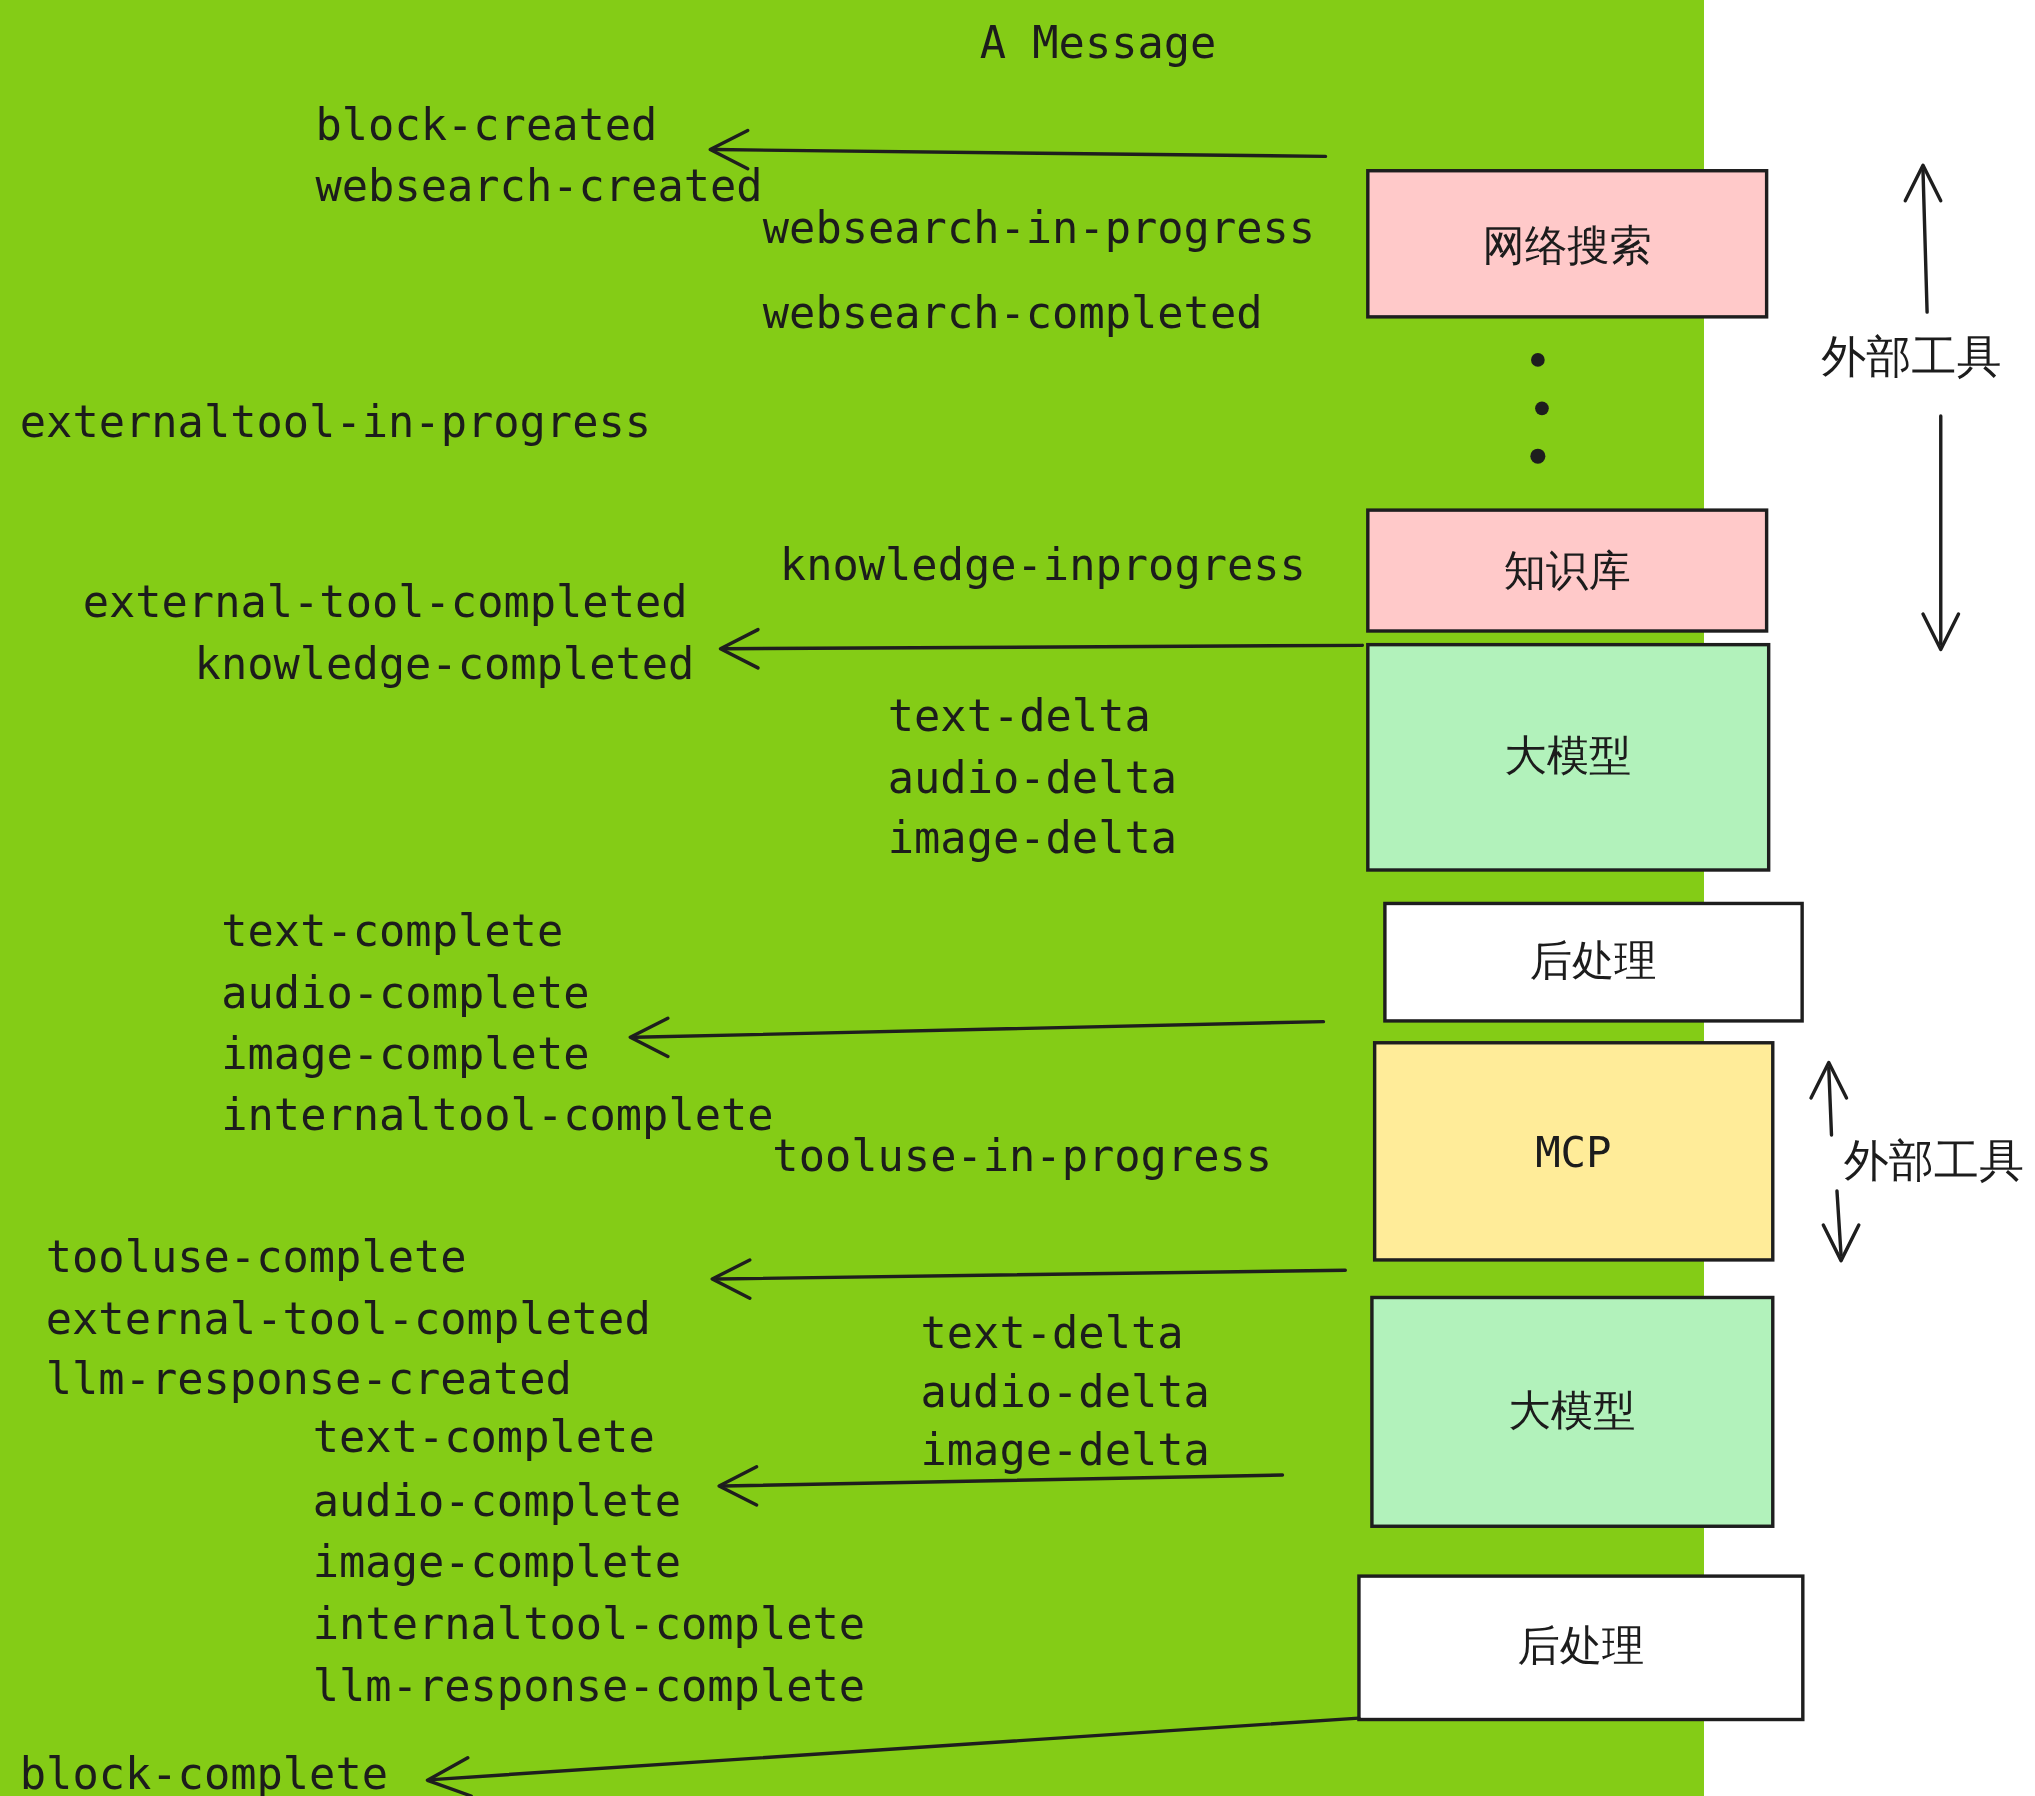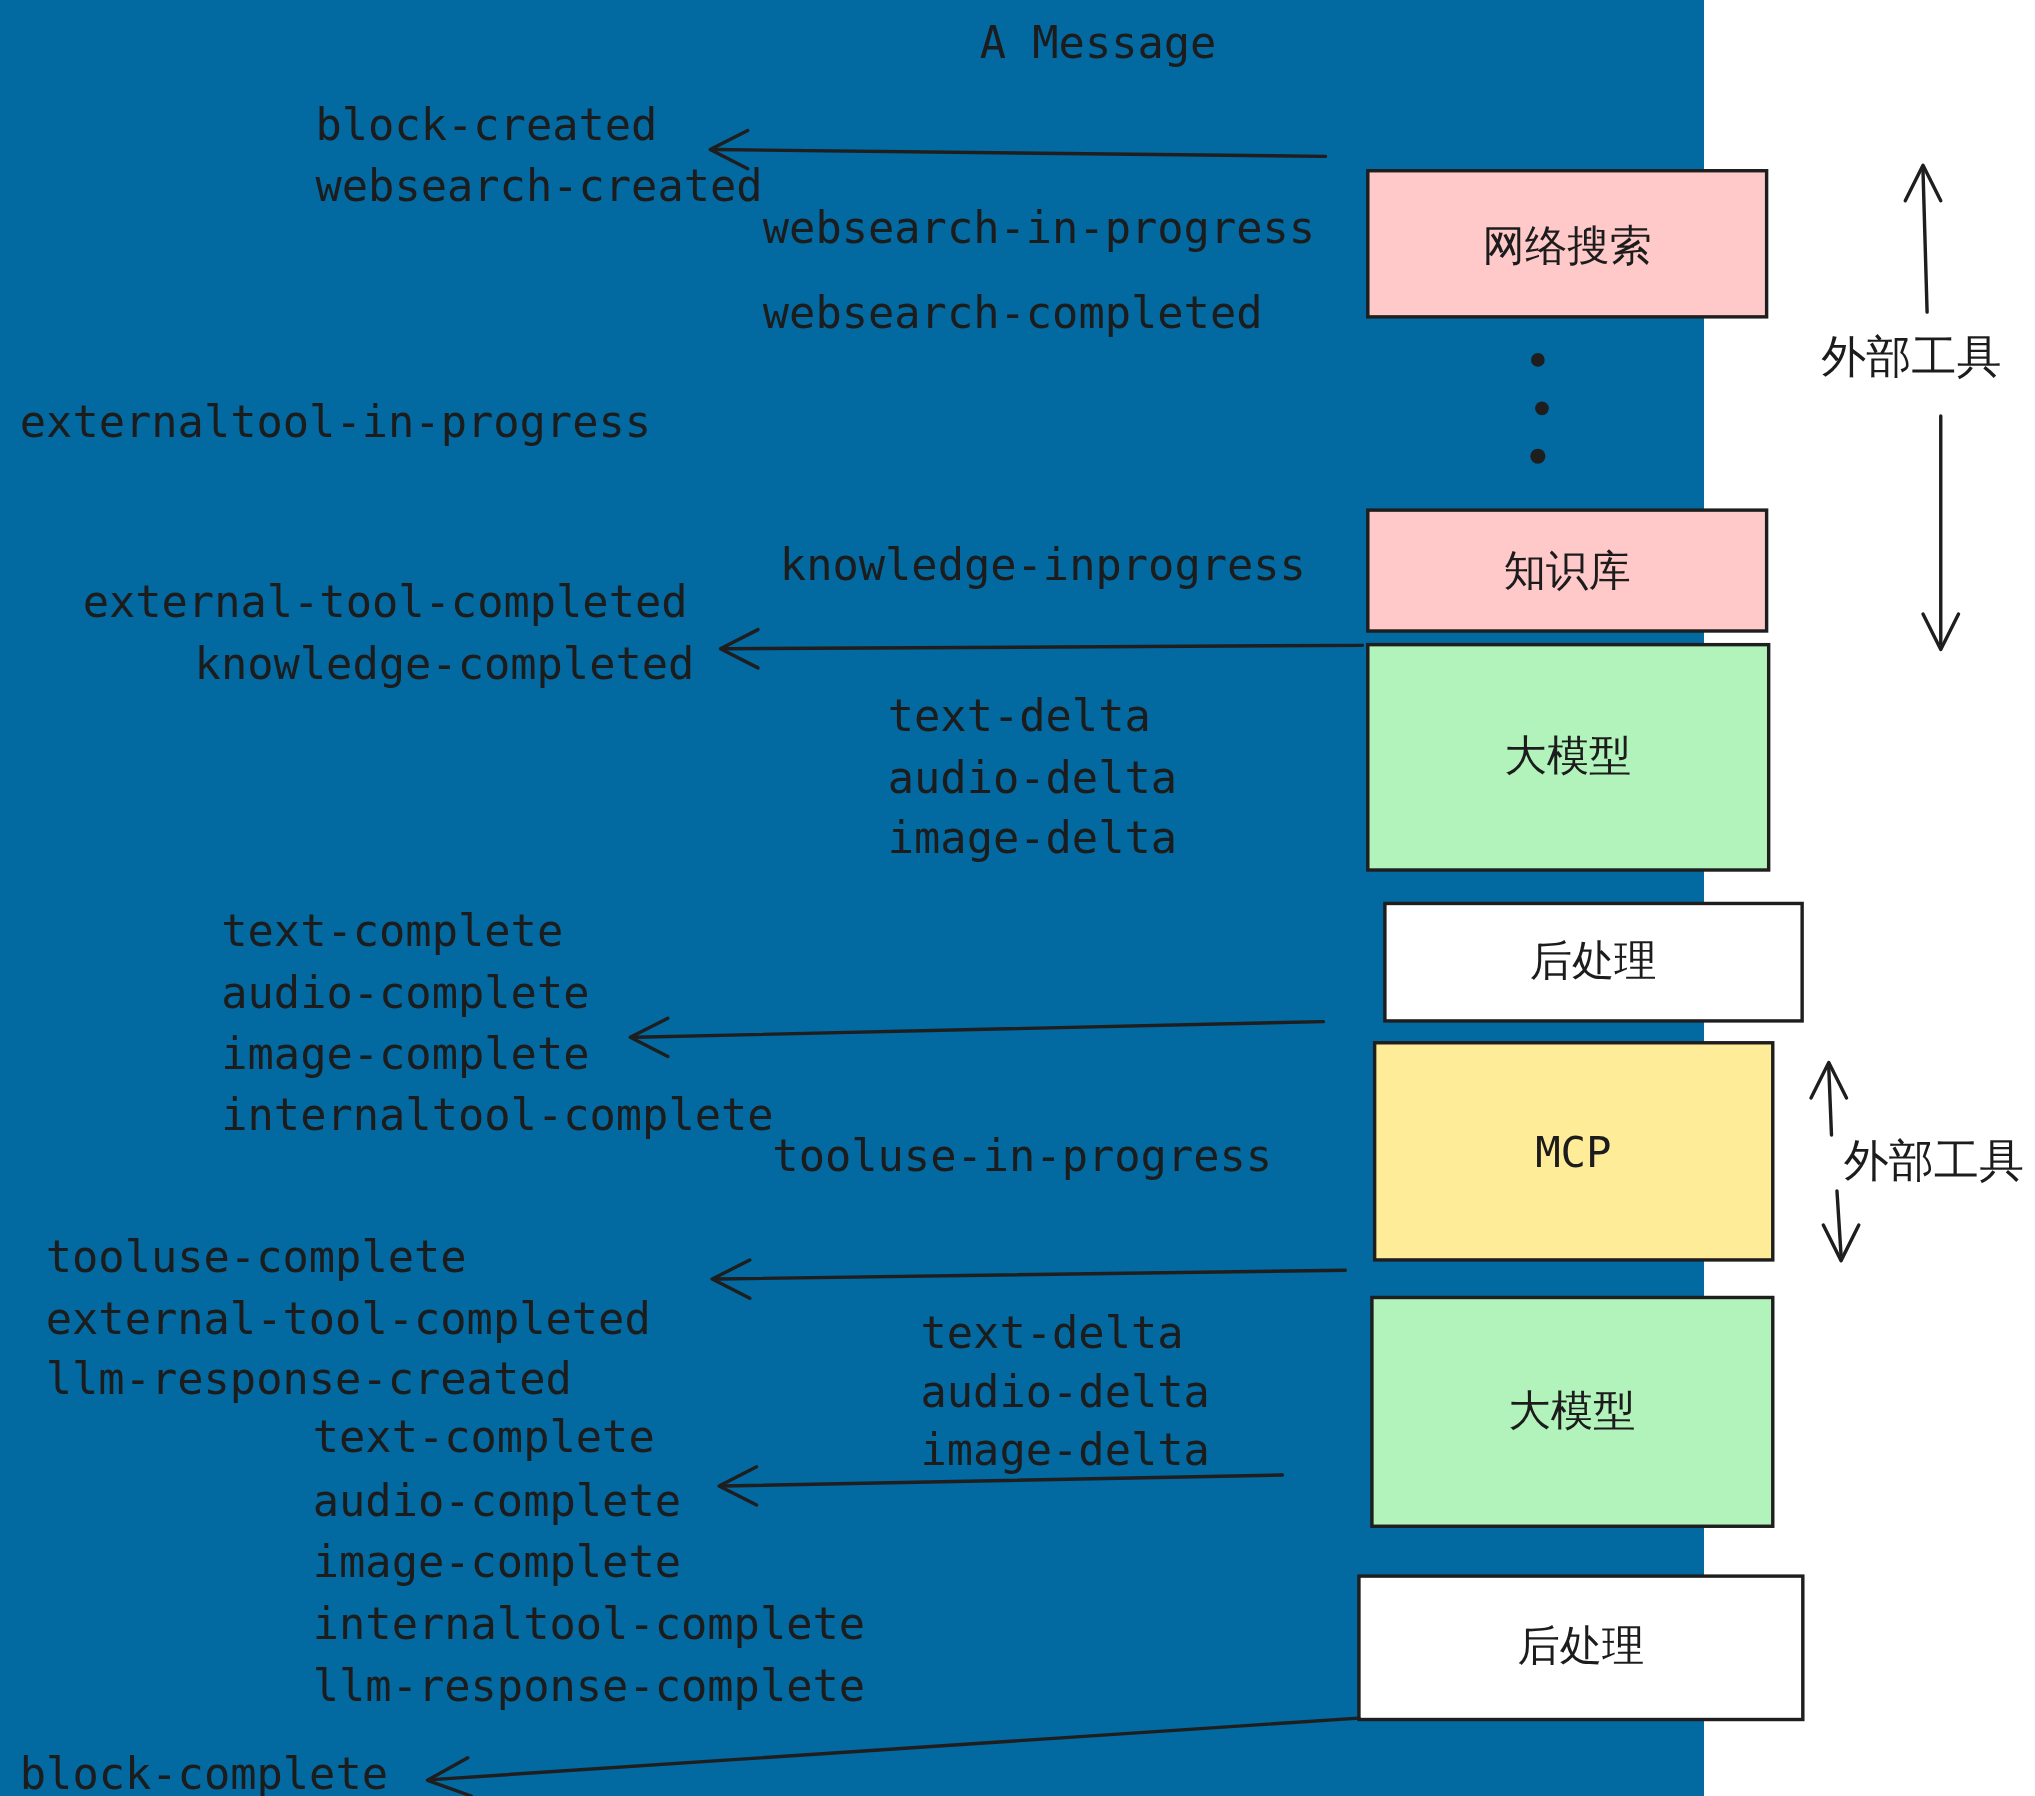--- a/index.html
+++ b/index.html
@@ -1,16 +1,16 @@
 <!DOCTYPE html>
 <html style="font-size:11px"><head>
 <meta charset="utf-8">
 <style>
   html, body { margin: 0; padding: 0; background: #ffffff; }
-  .stage { width: 1704px; height: 1796px; position: relative; background: #0369a1; }
+  .stage { width: 1704px; height: 1796px; position: relative; background: #84cc16; }
   svg { display: block; }
   .ev   { font-family: "DejaVu Sans Mono", monospace; font-size: 64px; fill: #1c1c1c; }
   .ttl  { font-family: "DejaVu Sans Mono", monospace; font-size: 64px; fill: #1c1c1c; }
   .cn   { font-family: "DejaVu Sans", sans-serif; font-size: 62px; fill: #1c1c1c; }
   .mcp  { font-family: "DejaVu Sans Mono", monospace; font-size: 62px; fill: #1c1c1c; }
   .side { font-family: "DejaVu Sans", sans-serif; font-size: 66px; fill: #1c1c1c; }
   .box  { stroke: #1e1e1e; stroke-width: 5; }
   .ln   { stroke: #1e1e1e; stroke-width: 5; fill: none; stroke-linecap: round; stroke-linejoin: round; }
   .dot  { fill: #1e1e1e; }
 </style>

